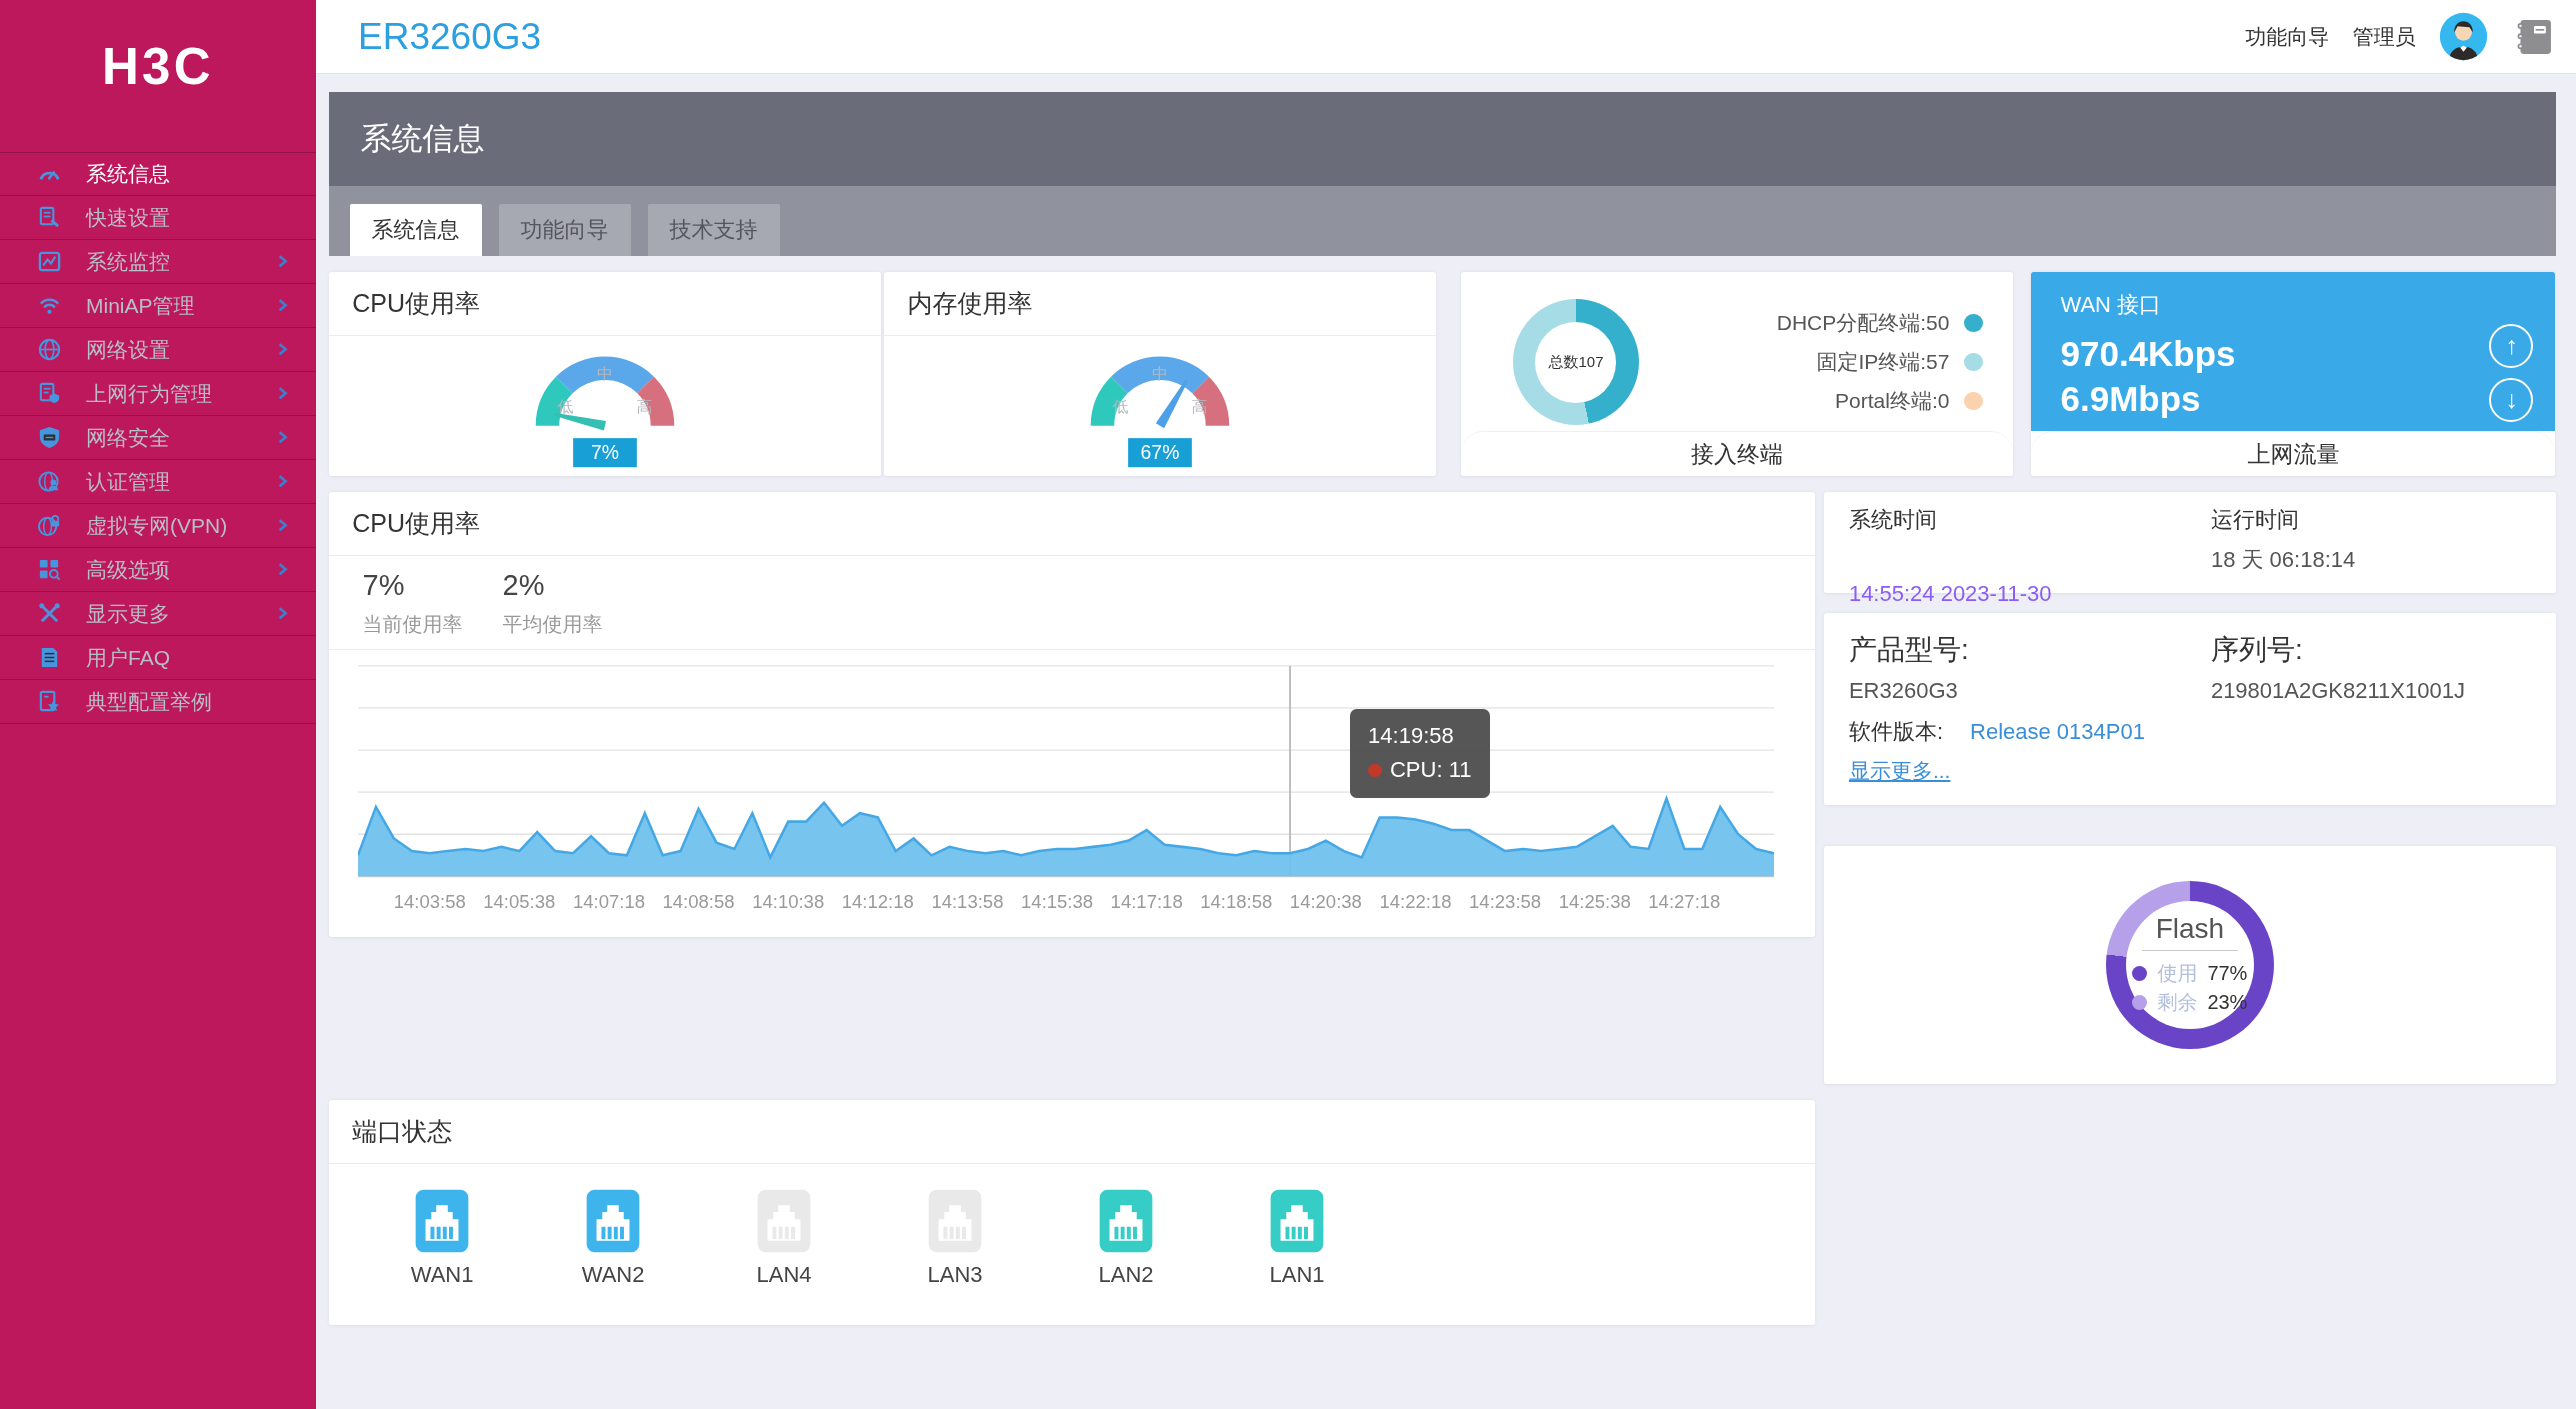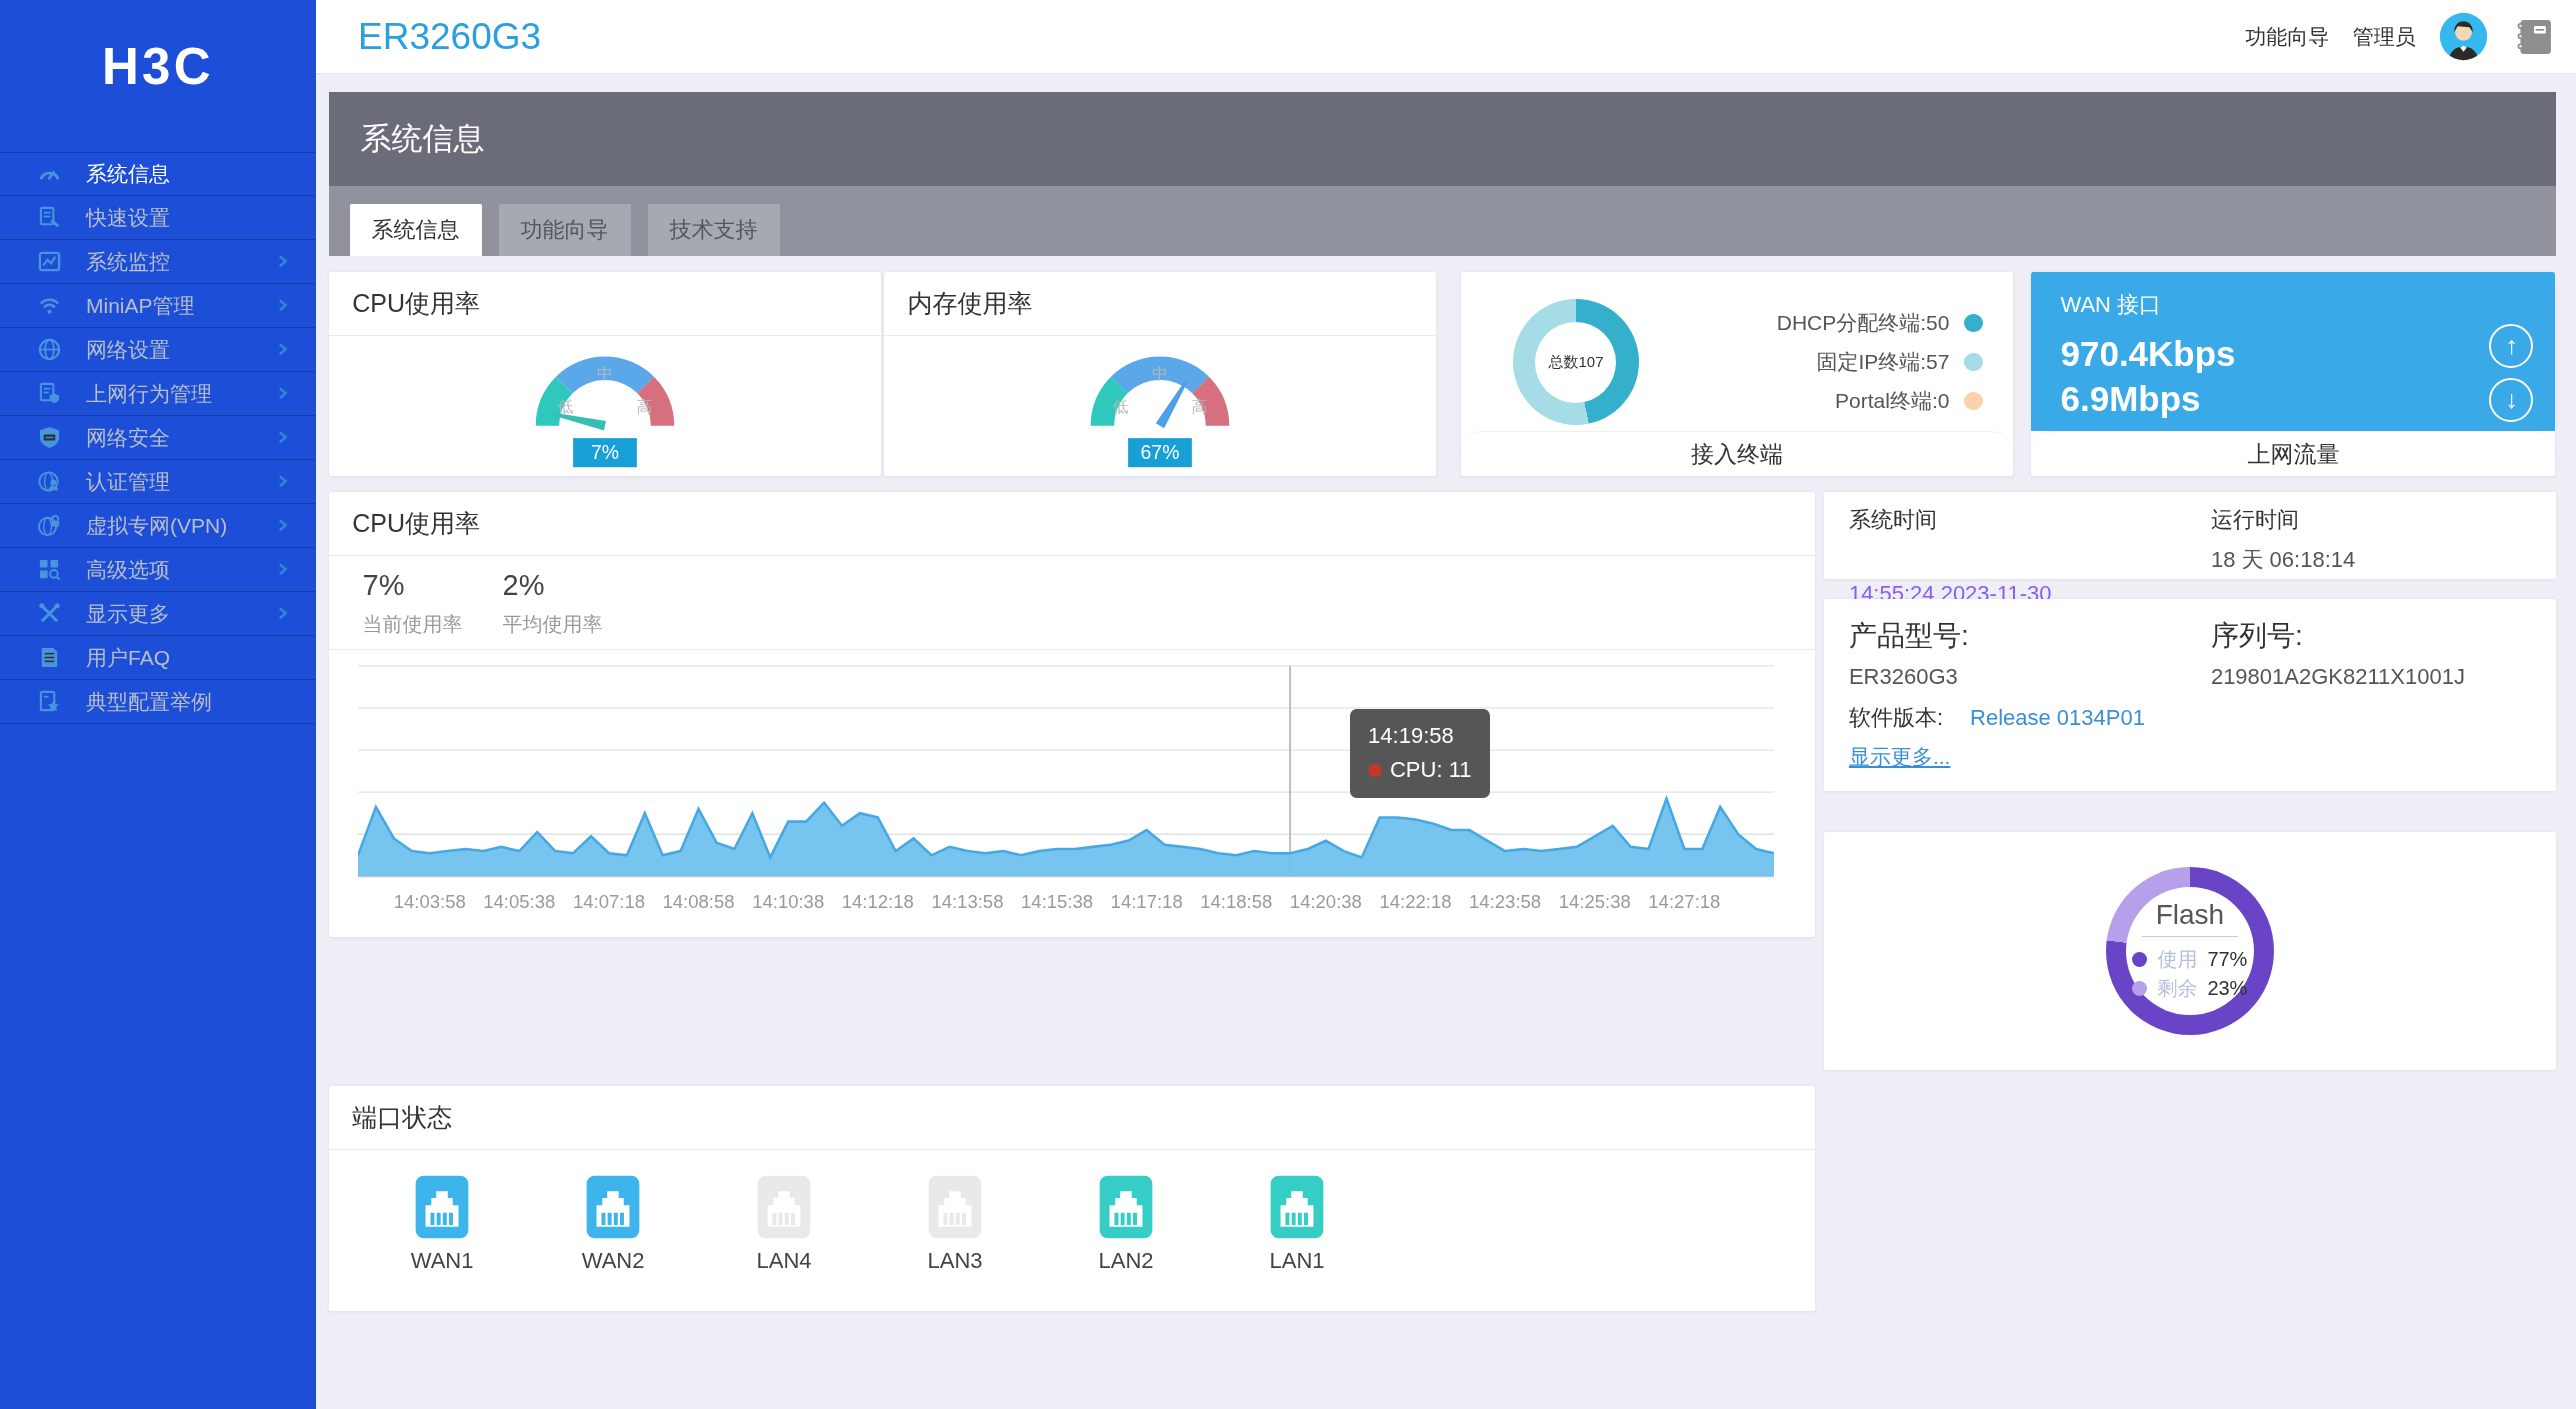--- a/index.html
+++ b/index.html
@@ -4,21 +4,21 @@
 <style>
   * { margin:0; padding:0; box-sizing:border-box; }
   html,body { width:2576px; height:1410px; }
   body {
     position:relative; overflow:hidden;
     background:#edeef6;
     font-family:"Liberation Sans","DejaVu Sans",sans-serif;
     color:#333;
   }
   
-  .sidebar { position:absolute; left:0; top:0; bottom:0; width:316px; background:#1d4ed8; z-index:5; }
+  .sidebar { position:absolute; left:0; top:0; bottom:0; width:316px; background:#be185d; z-index:5; }
   .logo { margin:37px 0 56px; text-align:center; color:#fff; font-size:51px; font-weight:bold; letter-spacing:3.4px; }
   .menu { }
   .mi { height:44px; display:flex; align-items:center; padding:0 25px 0 35px;
         color:#b9bfc7; font-size:21px; cursor:pointer; border-bottom:0.8px solid rgba(0,0,0,.22); }
   .mi:first-child { border-top:0.8px solid rgba(0,0,0,.22); }
   .mi.active { color:#fff; }
   .mi .icon { width:29px; height:29px; margin-right:22px; display:flex; align-items:center; justify-content:center; flex:none; }
   .mi .icon svg { width:25px; height:25px; }
   .mi .ml { white-space:nowrap; }
   .mi .chev { margin-left:auto; display:flex; }
@@ -66,21 +66,21 @@
   .row2 { display:flex; gap:9.3px; align-items:flex-start; margin-bottom:16px; }
   .chart-card { width:1486px; }
   .stats { display:flex; padding:13.5px 0 11.8px 34px; border-bottom:0.8px solid #ebebee; }
   .stat { margin-right:40px; }
   .stat .v { font-size:29px; color:#444; }
   .stat .l { font-size:20px; color:#999; margin-top:8.4px; }
   .chart-wrap { position:relative; padding:8.4px 40px 10px 29.5px; }
   .tooltip { position:absolute; background:rgba(72,72,72,.92); border-radius:6.7px; padding:10px 18.5px; color:#fff; font-size:22px; line-height:1.55; white-space:nowrap; pointer-events:none; }
   .tooltip .dot { display:inline-block; width:13.5px; height:13.5px; border-radius:50%; background:#c0392b; margin-right:8.4px; }
   .rcol { width:732px; display:flex; flex-direction:column; }
-  .time-card { height:87px; display:flex; padding:13.5px 25px; margin-bottom:20px; }
+  .time-card { height:101px; display:flex; padding:13.5px 25px; margin-bottom:20px; }
   .tc-col1 { width:362px; }
   .info-label { font-size:22px; color:#333; }
   .info-value { font-size:22px; margin-top:10px; color:#555; }
   .info-value.blue { color:#8b5cf6;margin-top:46px; }
   .product-card { padding:18.5px 25px 20px; margin-bottom:41px; }
   .prow { display:flex; margin-bottom:8.4px; }
   .pc1 { width:362px; }
   .prow .lab { font-size:28px; color:#333; }
   .prow .val { font-size:22px; color:#555; }
   .sw-row { display:flex; align-items:center; gap:27px; margin:13.5px 0 10px; }

